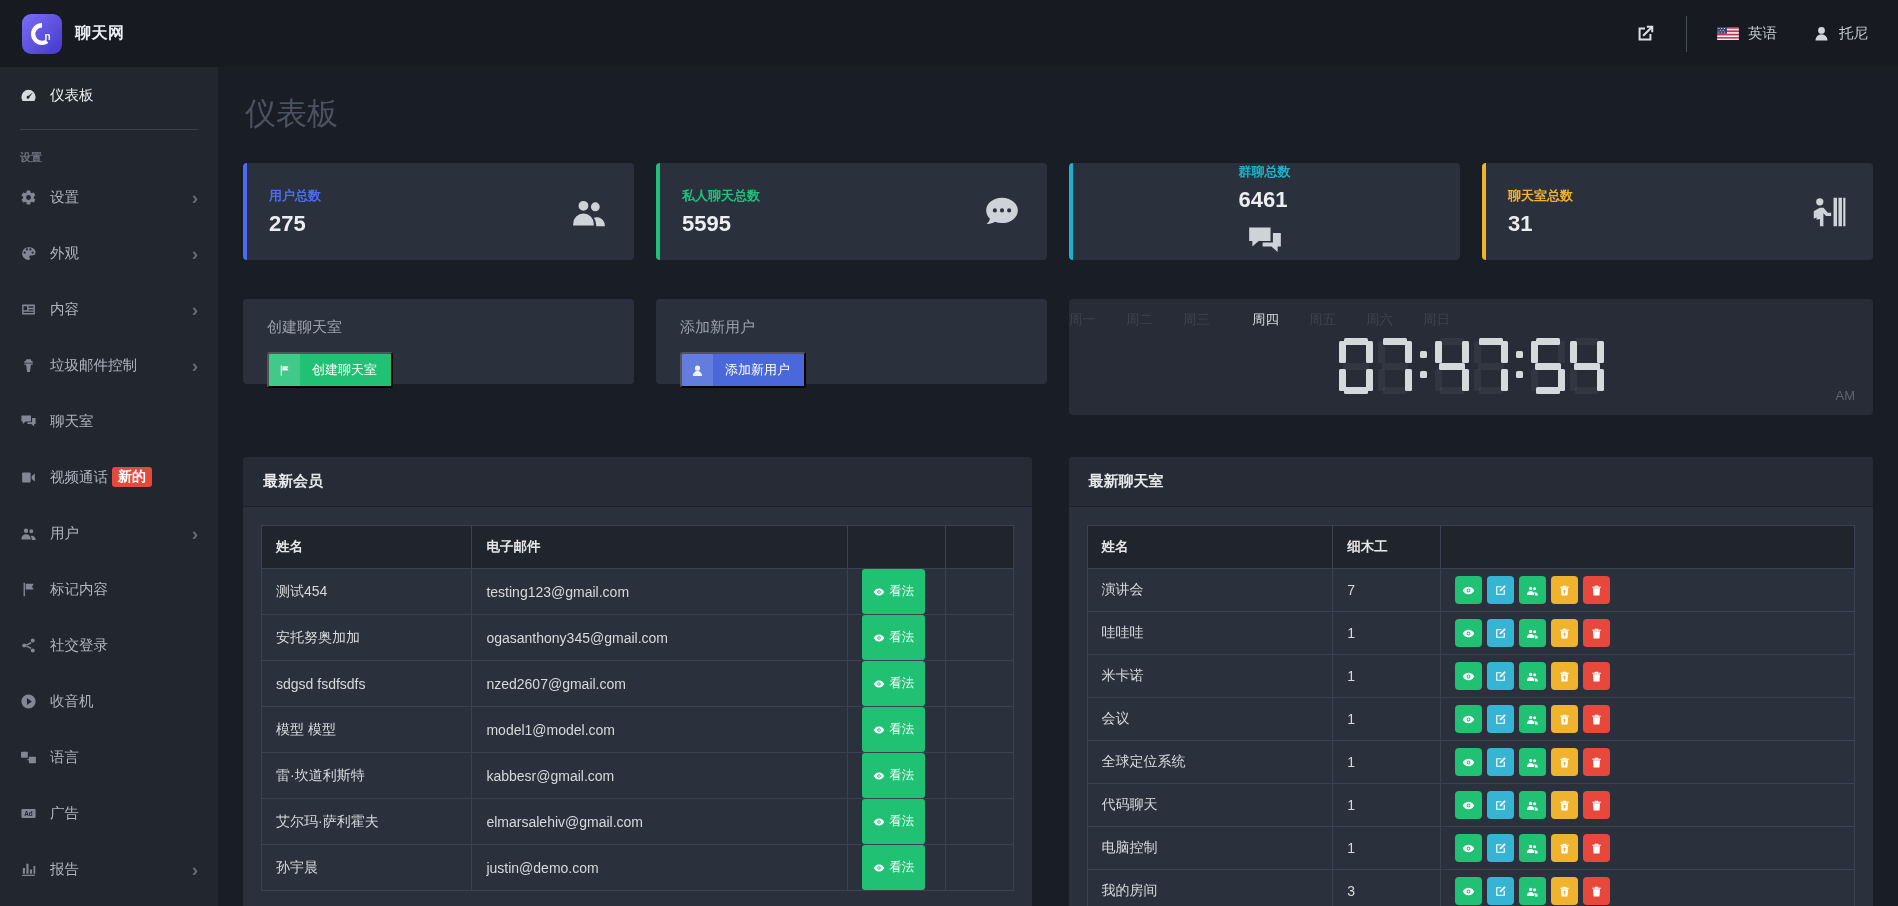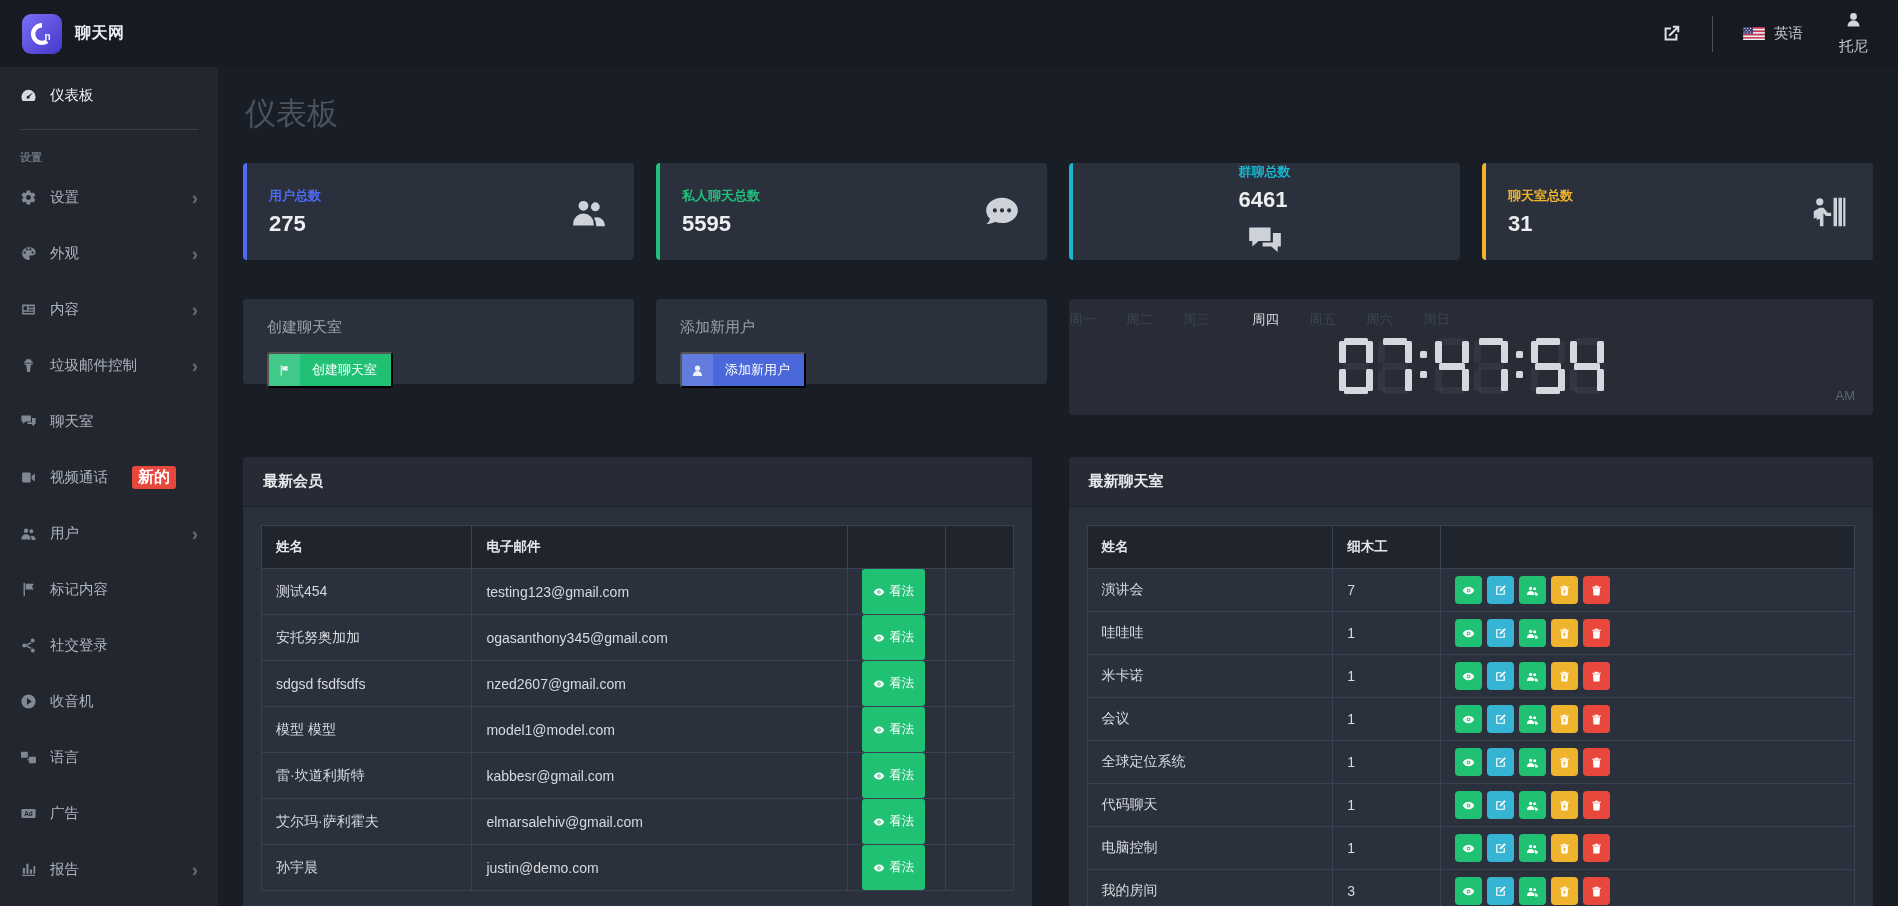--- a/index.html
+++ b/index.html
@@ -8,33 +8,33 @@
 
   
   .topbar { position:absolute; top:0; left:0; right:0; height:67px; background:#171a21; display:flex; align-items:center; z-index:3; }
   .brand { width:218px; height:67px; display:flex; align-items:center; gap:13px; padding-left:22px; flex:0 0 auto; }
   .brand-logo { width:40px; height:40px; flex:0 0 auto; }
   .brand-title { font-size:16px; font-weight:bold; color:#eceef2; letter-spacing:.5px; }
   .topbar-right { margin-left:auto; display:flex; align-items:center; padding-right:30px; }
   .tb-iconbtn { width:22px; height:22px; color:#dbdee4; cursor:pointer; }
   .tb-divider { width:1px; height:36px; background:#4a515d; margin:0 30px; }
   .tb-group { display:flex; align-items:center; gap:9px; color:#c6cad2; font-size:14.5px; cursor:pointer; }
-  .tb-group + .tb-group { margin-left:36px;flex-direction:column; }
+  .tb-group + .tb-group { margin-left:36px; }
   .flag-icon { width:22px; height:13px; display:inline-block; }
   .user-glyph { width:17px; height:17px; color:#d3d6dc; }
   .icon svg, .tb-iconbtn svg, .user-glyph svg, .flag-icon svg { width:100%; height:100%; display:block; }
 
   
   .sidebar { position:absolute; top:67px; left:0; bottom:0; width:218px; background:#22262f; z-index:2; }
   .nav-item { height:56px; display:flex; align-items:center; padding:0 20px; cursor:pointer; color:#aeb4be; font-size:14.5px; }
   .nav-icon { width:17px; height:17px; margin-right:13px; color:#818893; flex:0 0 auto; }
   .nav-item.active { color:#f2f3f5; }
   .nav-item.active .nav-icon { color:#d7dade; }
   .nav-chevron { margin-left:auto; color:#666d78; font-size:19px; line-height:1; font-weight:bold; }
-  .nav-badge { margin-left:24px; background:#e8483c; color:#fff; font-size:16px; font-weight:bold; padding:1px 6px; border-radius:3px; }
+  .nav-badge { margin-left:4px; background:#e8483c; color:#fff; font-size:14px; font-weight:bold; padding:1px 6px; border-radius:3px; }
   .side-divider { height:1px; background:#3a404b; margin:6px 20px 4px; }
   .side-section { font-size:11px; font-weight:bold; color:#6b717c; padding:16px 20px 4px; }
 
   
   .main { position:absolute; left:218px; top:67px; right:0; bottom:0; padding:22px 25px 0; overflow:hidden; }
   .page-title { font-size:31px; font-weight:400; color:#4b5260; margin:4px 0 28px 2px; }
 
   .stats-grid { display:grid; grid-template-columns:repeat(4,1fr); gap:22px; }
   .stat-card { background:#2b313c; border-radius:4px; border-left:4px solid #888; height:97px; display:flex; align-items:center; justify-content:space-between; padding:0 26px 0 22px; }
   .stat-label { font-size:13px; font-weight:bold; margin-bottom:6px; }

